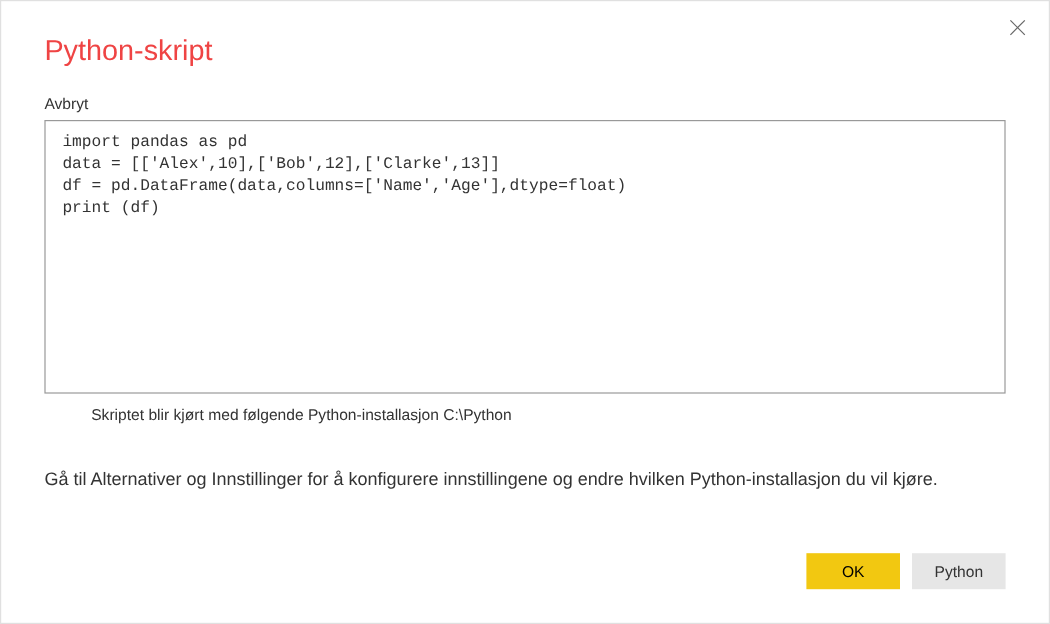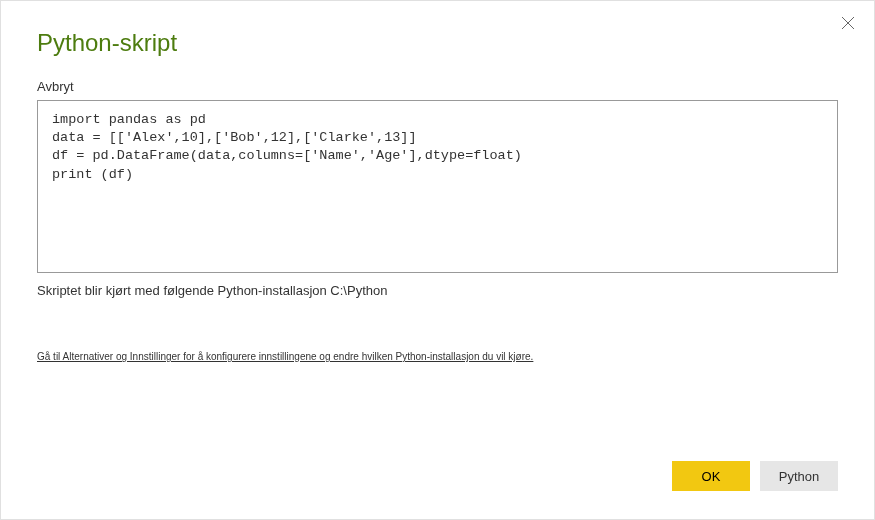--- a/index.html
+++ b/index.html
@@ -35,52 +35,52 @@
     }
     .close-btn svg {
       width: 14px;
       height: 14px;
       stroke: #666;
       stroke-width: 1;
     }
     .title {
       font-size: 24px;
       font-weight: 300;
-      color: #4d7c0f;
+      color: #ef4444;
       margin-bottom: 22px;
       margin-top: 4px;
     }
     .field-label {
       font-size: 13px;
       color: #333;
       margin-bottom: 6px;
     }
     .script-area {
       width: 100%;
-      height: 173px;
+      height: 228px;
       border: 1px solid #999;
       padding: 10px 14px;
       font-family: Consolas, "Courier New", monospace;
       font-size: 13.5px;
       color: #333;
       resize: none;
       outline: none;
       white-space: pre;
       line-height: 1.35;
     }
     .info-text {
       font-size: 13px;
       color: #333;
       margin-top: 10px;
+      margin-left: 39px;
     }
     .help-text {
-      font-size: 10px;
+      font-size: 15px;
       color: #333;
-      margin-top: 53px;
-      text-decoration: underline;
+      margin-top: 38px;
     }
     .buttons {
       display: flex;
       gap: 10px;
       justify-content: flex-end;
       margin-top: auto;
     }
     .btn {
       min-width: 78px;
       height: 30px;

